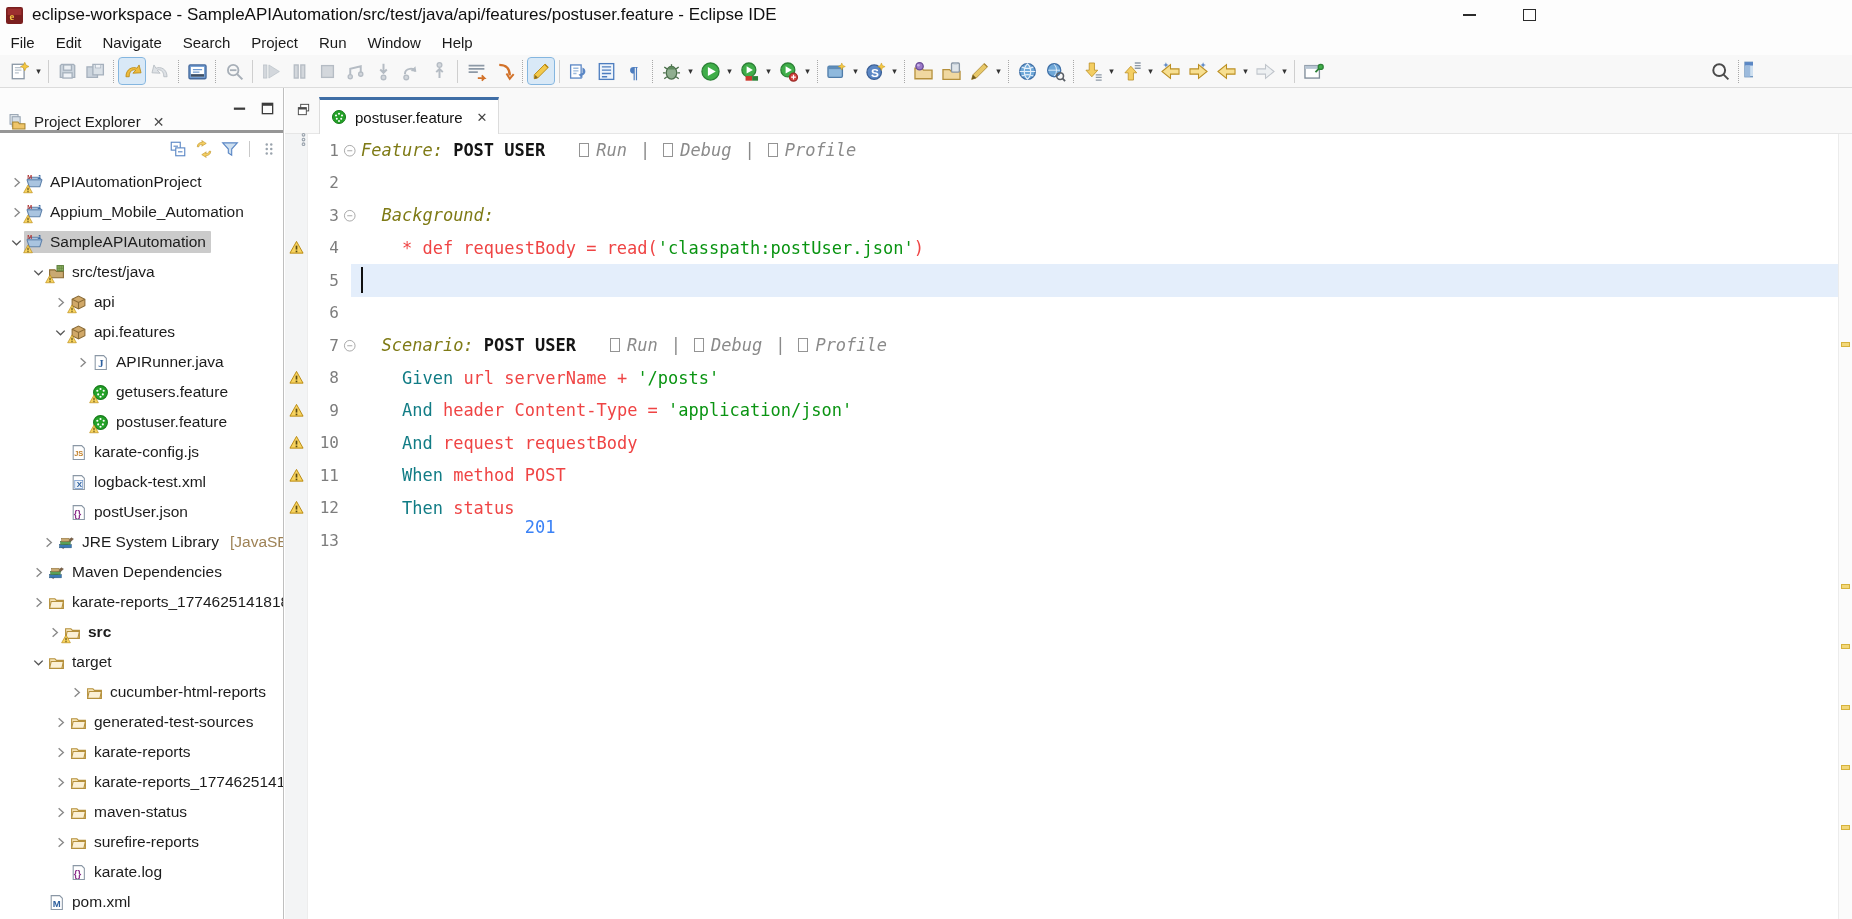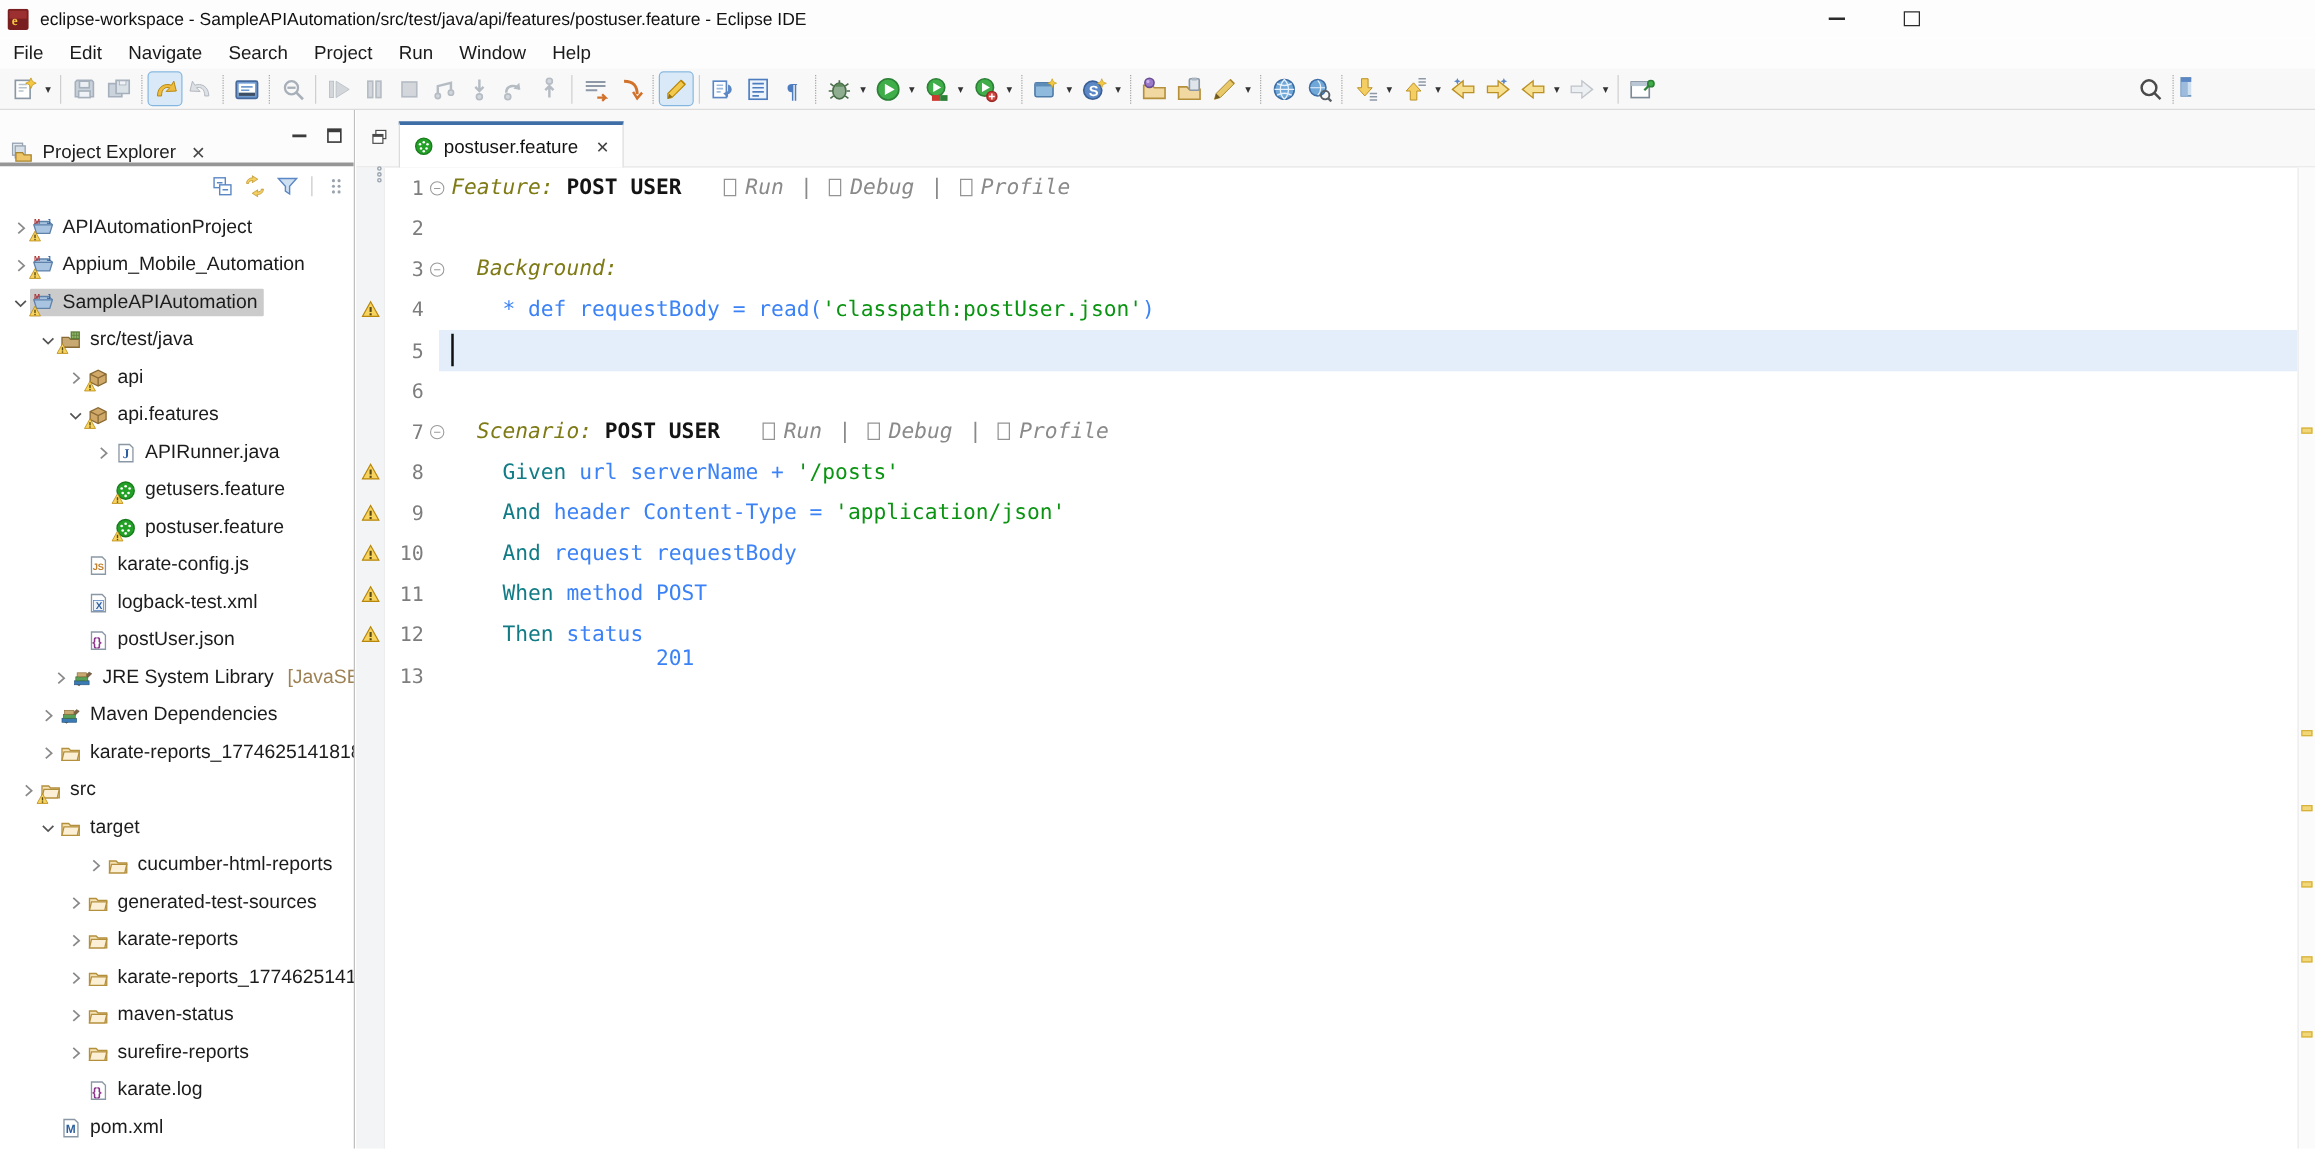--- a/index.html
+++ b/index.html
@@ -6,21 +6,21 @@
   html,body { margin:0; padding:0; }
   body {
     width:1852px; height:919px; position:relative; overflow:hidden;
     background:#ffffff; font-family:"Liberation Sans",sans-serif;
     -webkit-font-smoothing:antialiased;
   }
 
   
   .titlebar { position:absolute; top:0; left:0; right:0; height:30px; background:#fdfdfd; display:flex; align-items:center; }
   .titleicon { width:17px; height:17px; margin-left:6px; flex:none; }
-  .title { font-size:14px; color:#101010; margin-left:9px; white-space:nowrap; }
+  .title { font-size:17px; color:#101010; margin-left:9px; white-space:nowrap; }
   .winctl { position:absolute; top:0; height:30px; width:34px; display:flex; align-items:center; justify-content:center; }
   .wmin { left:1452px; }
   .wmax { left:1512px; }
   .wmin-bar { width:13px; height:2px; background:#2b2b2b; }
   .wmax-box { width:13px; height:12px; border:1.4px solid #2b2b2b; }
 
   
   .menubar { position:absolute; top:30px; left:0; right:0; height:25px; background:#fdfdfd; display:flex; align-items:center; padding-left:0; }
   .mitem { padding:2px 10.5px; font-size:15px; color:#1a1a1a; }
 
@@ -76,21 +76,21 @@
   .gwarn { width:15px; height:15px; display:block; }
   .lnum { width:31px; text-align:right; color:#7d7d7d; font-size:16px; flex:none; }
   .lfold { width:22px; display:flex; justify-content:center; align-items:center; flex:none; }
   .fic { width:13.5px; height:13.5px; display:block; }
   .ltext { white-space:pre; position:relative; height:100%; display:flex; align-items:center; }
   .c-section { color:#7e7a15;font-style:italic; }
   .c-bold { font-weight:bold; color:#141414; }
   .c-step { color:#117c85; }
   .c-str { color:#0a9412; }
   .c-num { color:#3b82f6;margin-top:38px; }
-  .c-plain { color:#3b82f6; }
+  .c-plain { color:#ef4444; }
   .mining { font-style:italic; color:#8a8a8a; margin-left:34px; display:inline-flex; align-items:center; }
   .mbox { display:inline-block; width:10px; height:14px; border:1px solid #949494; margin-right:7px; }
   .msep { margin:0 13px; }
   .cursor { position:absolute; left:0; top:3px; width:2px; height:26px; background:#101010; }
 
   .overview { position:absolute; right:0; top:46px; width:14px; bottom:0; background:#fbfbfb; border-left:1px solid #ececec; }
   .otick { position:absolute; left:2px; width:9px; height:5px; background:#f2d779; border:1px solid #d6b23c; }
 </style>
 </head>
 <body>
@@ -752,21 +752,21 @@
         <span class="nbox">
           <span class="iconw">
             <svg viewBox="0 0 16 16" class="tic">
               <path d="M1.5 4.5h5L8 6h6.5v7.5h-13z" fill="#f5e3b5" stroke="#b5903c"></path>
               <path d="M1.5 13.5L3 7h11.5l-1.5 6.5z" fill="#fbf0d5" stroke="#b5903c"></path>
             </svg>
           </span>
           <span class="tlabel">karate-reports_1774625141818</span>
         </span>
       </div>
-      <div class="trow" style="padding-left: 14px;">
+      <div class="trow" style="padding-left: 46px; font-weight: bold;">
         <span class="chev">
           <svg viewBox="0 0 16 16" class="cic">
             <path d="M6 3.5L11 8l-5 4.5" fill="none" stroke="#8a8a8a" stroke-width="1.5"></path>
           </svg>
         </span>
         <span class="nbox">
           <span class="iconw">
             <svg viewBox="0 0 16 16" class="tic">
               <path d="M1.5 4.5h5L8 6h6.5v7.5h-13z" fill="#f5e3b5" stroke="#b5903c"></path>
               <path d="M1.5 13.5L3 7h11.5l-1.5 6.5z" fill="#fbf0d5" stroke="#b5903c"></path>

